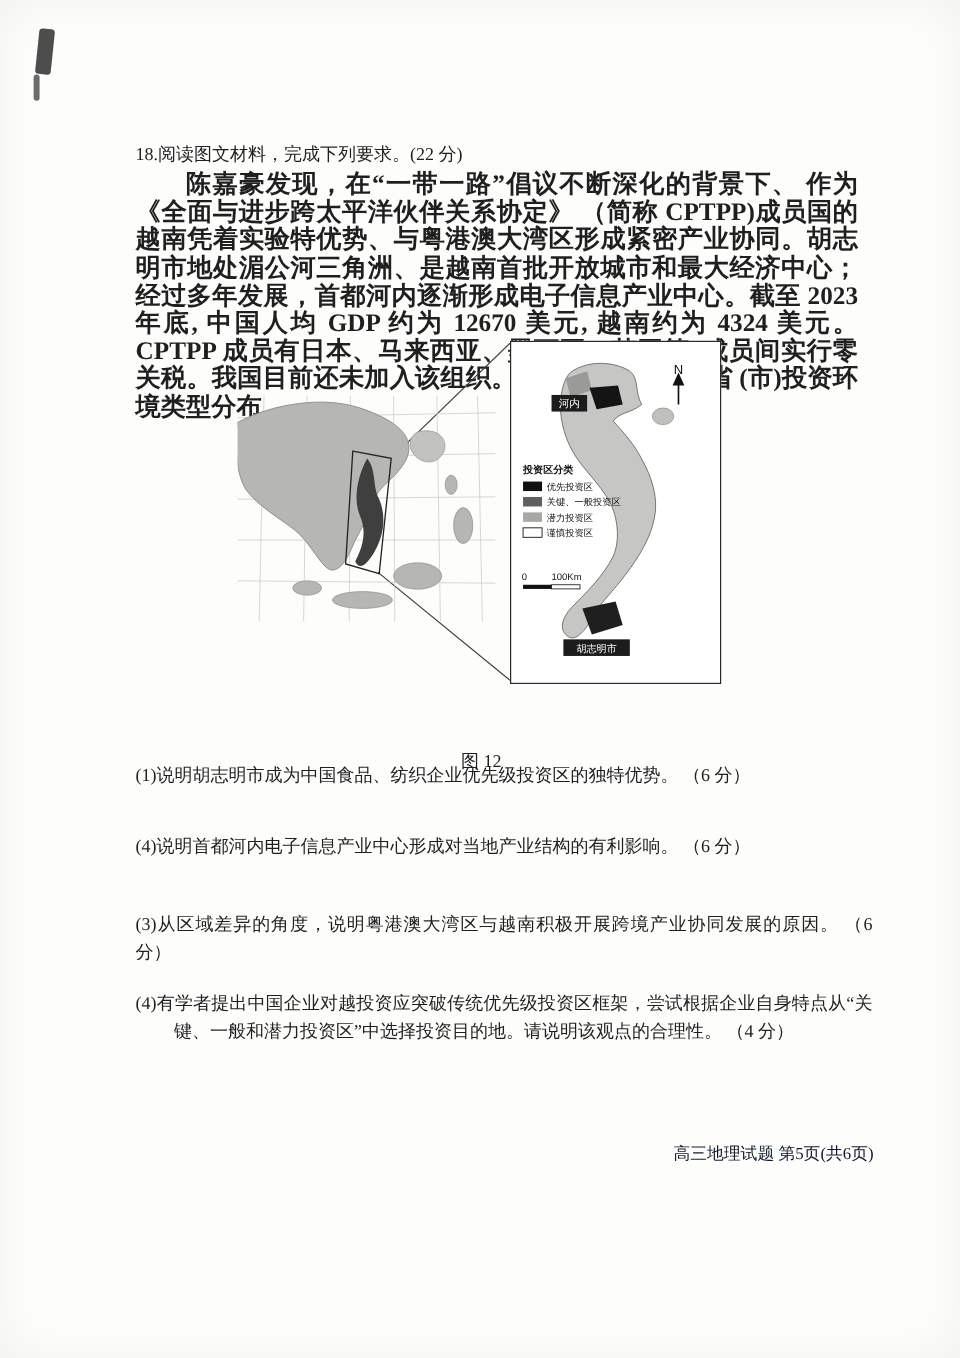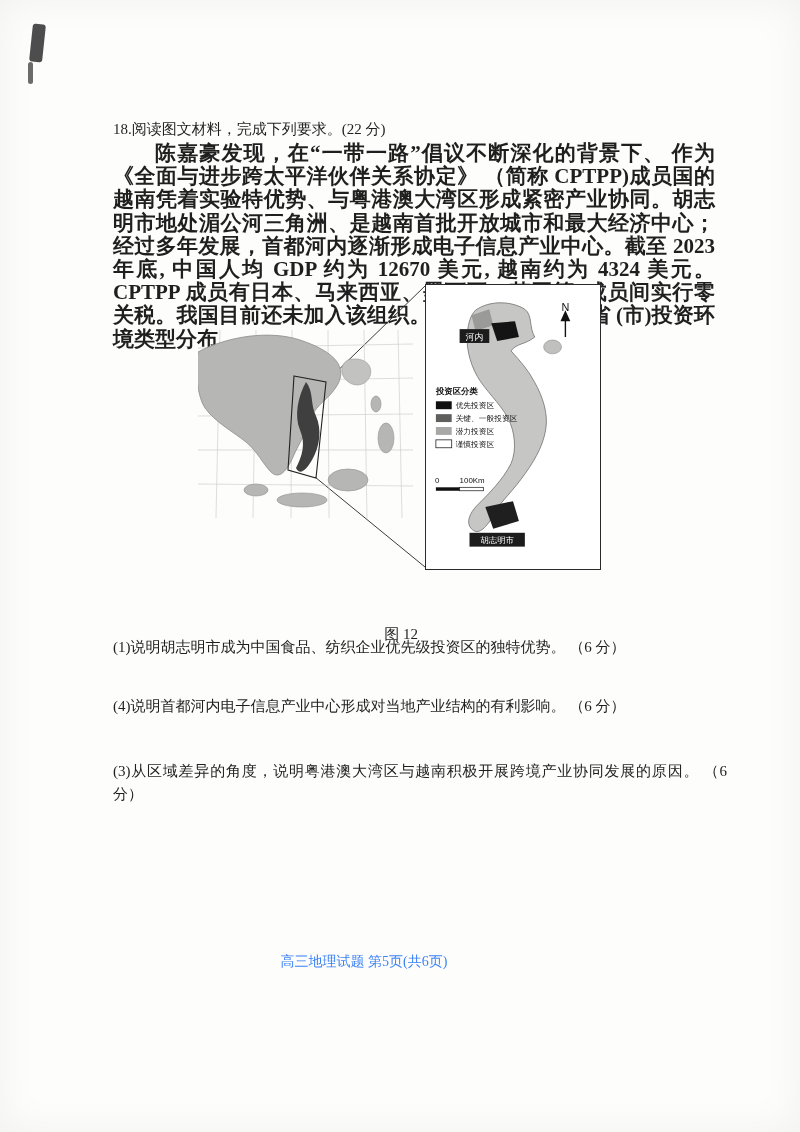--- a/index.html
+++ b/index.html
@@ -45,21 +45,21 @@
   .subq{
     position:absolute;left:113px;width:614px;
     font-size:15px;line-height:23px;text-align:justify;
   }
   .subq.q1{top:636px;}
   .subq.q2{top:695px;}
   .subq.q3{top:760px;}
   .subq.q4{top:826px;padding-left:32px;text-indent:-32px;box-sizing:border-box;}
   .footer{
     position:absolute;left:0;top:953px;width:728px;
-    text-align:center;font-size:14px;color:#3b82f6;
+    text-align:right;font-size:14px;color:#0f172a;
   }
   svg text{font-family:"Liberation Sans","DejaVu Sans",sans-serif;}
 </style>
 </head>
 <body>
 
 <div class="page">
 
   <div class="artifact corner"></div>
   <div class="artifact edge"></div>
@@ -151,15 +151,16 @@
         </g>
       </svg>
     </div>
   </div>
 
   <div class="caption">图 12</div>
 
   <div class="subq q1">(1)说明胡志明市成为中国食品、纺织企业优先级投资区的独特优势。 （6 分）</div>
   <div class="subq q2">(4)说明首都河内电子信息产业中心形成对当地产业结构的有利影响。 （6 分）</div>
   <div class="subq q3">(3)从区域差异的角度，说明粤港澳大湾区与越南积极开展跨境产业协同发展的原因。 （6 分）</div>
+  <div class="subq q4">(4)有学者提出中国企业对越投资应突破传统优先级投资区框架，尝试根据企业自身特点从“关键、一般和潜力投资区”中选择投资目的地。请说明该观点的合理性。 （4 分）</div>
 
   <div class="footer">高三地理试题 第5页(共6页)</div>
 </div>
 
 </body></html>

